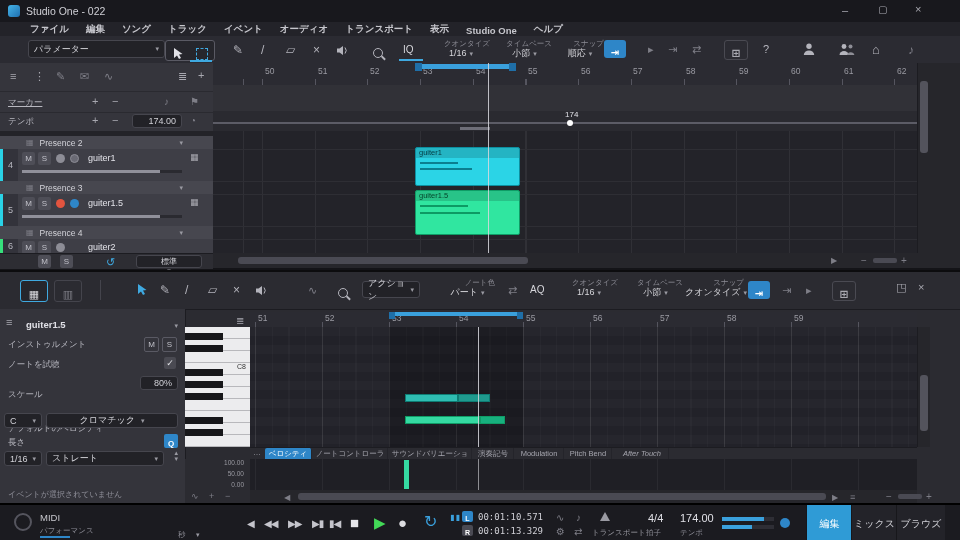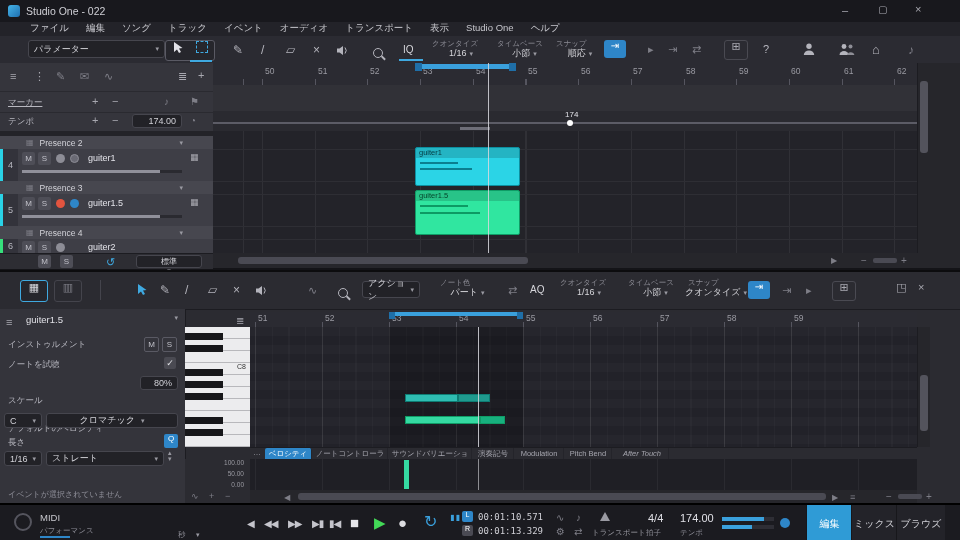--- a/index.html
+++ b/index.html
@@ -1,26 +1,26 @@
 <!DOCTYPE html>
 <html><head>
 <meta charset="utf-8">
 <style>
   html,body{margin:0;padding:0;background:#000;}
   #app{position:relative;width:960px;height:540px;background:#141418;overflow:hidden;
        font-family:"Liberation Sans","DejaVu Sans",sans-serif;color:#c8c8cd;
        -webkit-font-smoothing:antialiased;}
   .a{position:absolute;}
-  .f{display:flex;align-items:flex-start;}
+  .f{display:flex;align-items:flex-end;font-weight:bold;}
   .ic{color:#a8a8b0;font-size:11px;line-height:1;}
   .dimic{color:#7e7e87;}
   .blueic{color:#3fa9e0;}
   .combo{background:#222227;border:1px solid #46464e;border-radius:3px;font-size:9px;color:#d2d2d8;
          display:flex;align-items:center;justify-content:space-between;padding:0 5px;box-sizing:border-box;}
-  .stack{text-align:left;line-height:1.25;}
+  .stack{text-align:right;line-height:1.25;}
   .sl{font-size:7.5px;color:#8b8b94;white-space:nowrap;}
   .sv{font-size:9px;color:#d6d6db;white-space:nowrap;display:flex;align-items:center;justify-content:center;gap:3px;}
   .car{font-size:7px;color:#9a9aa2;}
   .mbtn{position:absolute;width:13px;height:13px;background:#4e4e57;border-radius:2px;color:#c2c2ca;
         font-size:8px;line-height:13px;text-align:center;}
   .dot{position:absolute;width:9px;height:9px;border-radius:50%;}
   .busrow{left:0;width:213px;height:13px;background:#47474f;border-bottom:1px solid #2c2c32;display:flex;align-items:center;}
   .busname{font-size:8.5px;color:#d4d4da;margin-left:6px;flex:1;}
   .trackrow{left:0;width:213px;background:#3e3e46;border-bottom:1px solid #2c2c32;}
   .cstrip{position:absolute;left:0;top:0;width:3px;height:100%;}
@@ -388,21 +388,21 @@
       <span class="mbtn" style="left:162px;top:28px;background:transparent;border:1px solid #5a5a64;">S</span>
 
       <span class="a insp-label" style="left:8px;top:50px;">ノートを試聴</span>
       <span class="a chk" style="left:164px;top:48px;">✓</span>
 
       <span class="a insp-label" style="left:8px;top:70px;margin-top:44px;">デフォルトのベロシティ</span>
       <div class="a combo" style="left:140px;top:67px;width:38px;height:14px;justify-content:flex-end;">
         <span>80%</span>
       </div>
 
-      <span class="a insp-label" style="left:8px;top:86px;">スケール</span>
+      <span class="a insp-label" style="left:8px;top:80px;">スケール</span>
       <div class="a combo" style="left:4px;top:104px;width:38px;height:15px;">
         <span>C</span>
         <span class="car">▾</span>
       </div>
       <div class="a combo" style="left:46px;top:104px;width:132px;height:15px;justify-content:center;gap:6px;">
         <span>クロマチック</span>
         <span class="car">▾</span>
       </div>
 
       <span class="a insp-label" style="left:8px;top:128px;">長さ</span>

